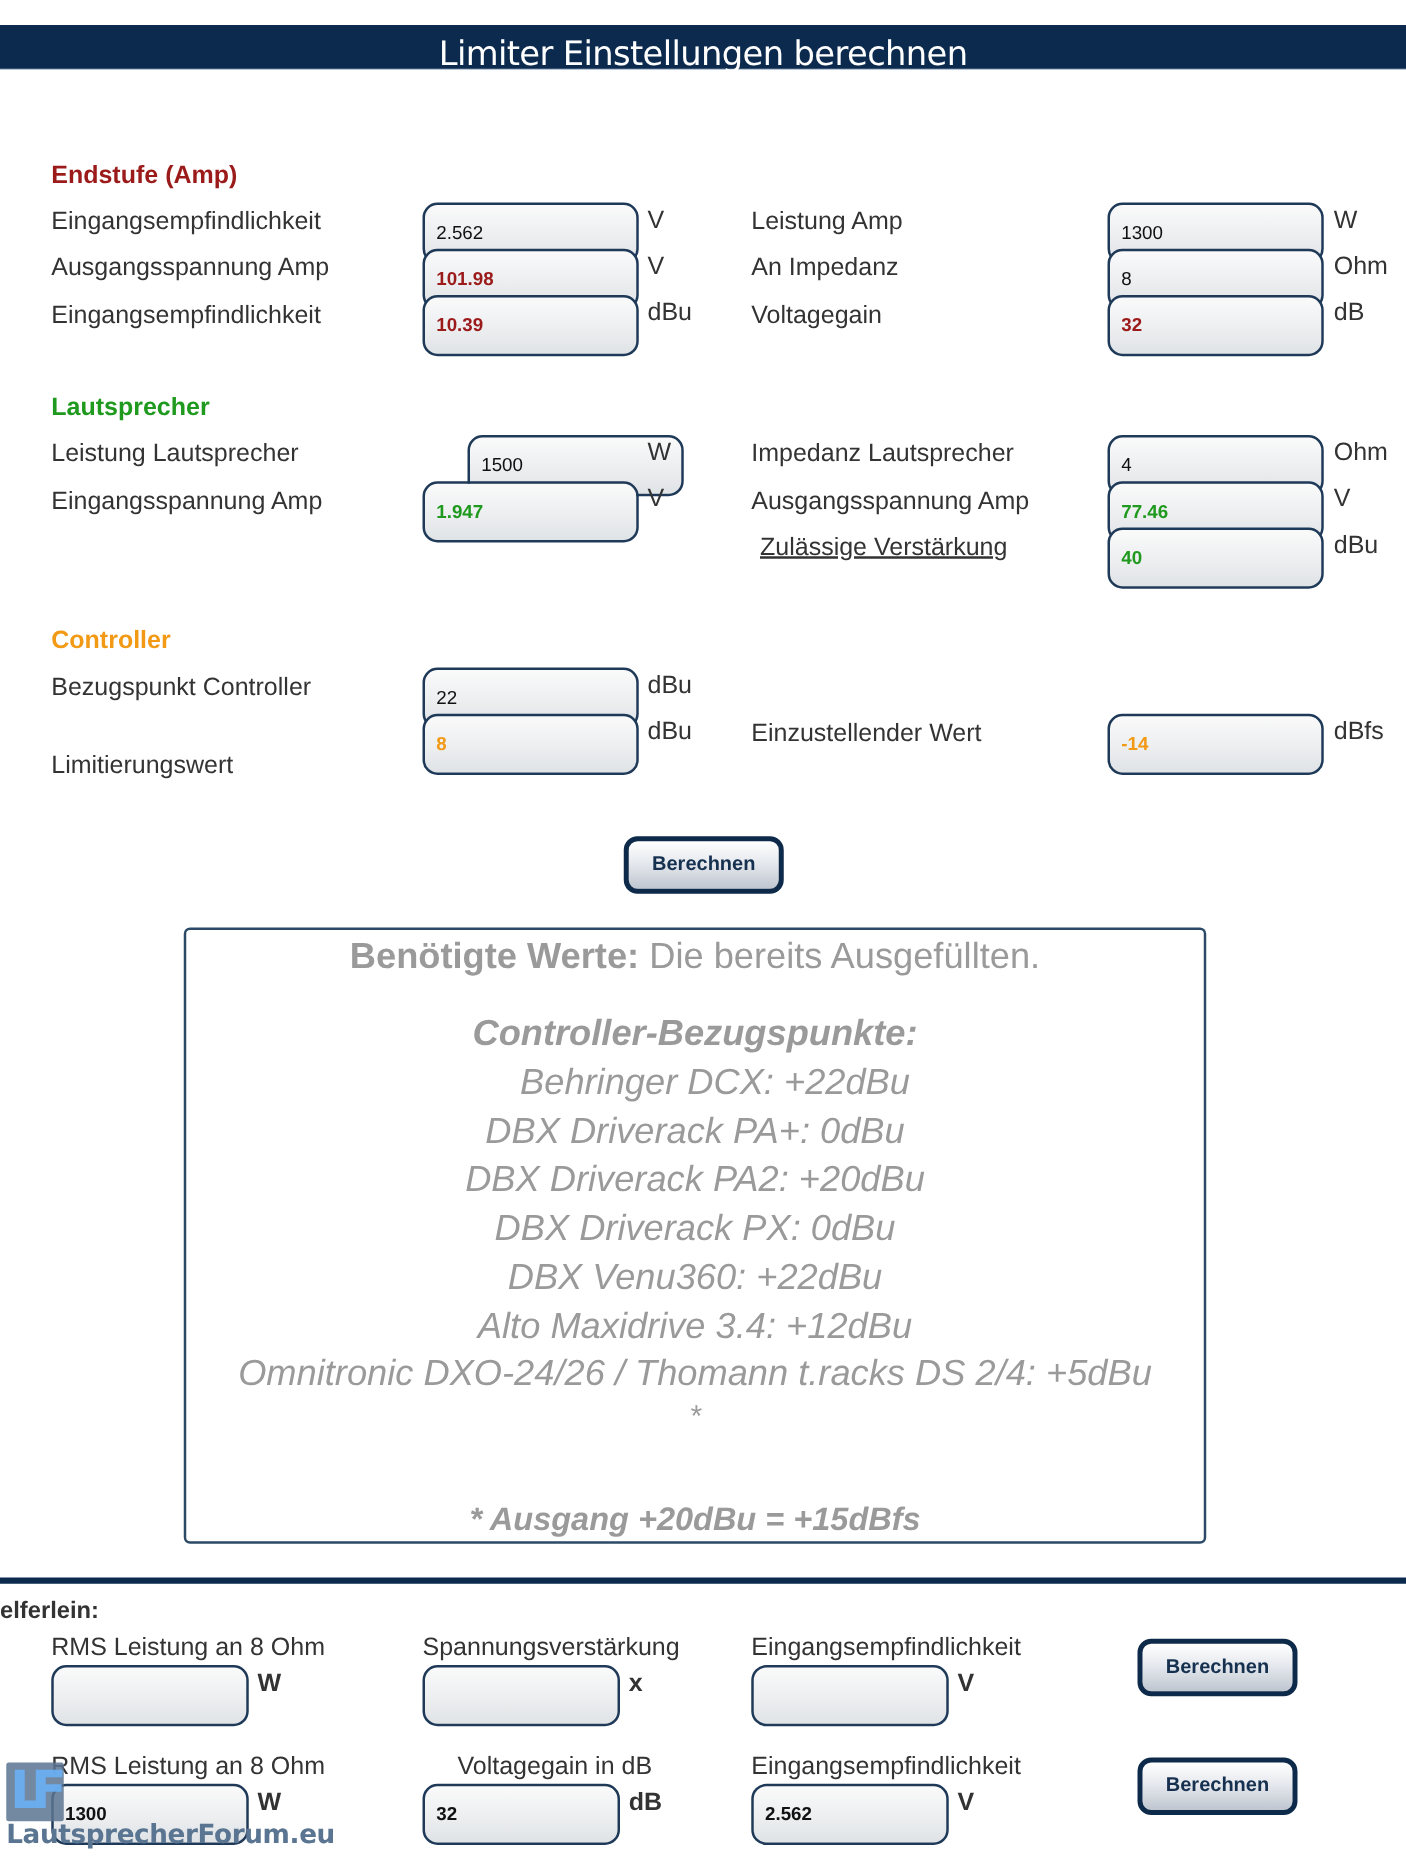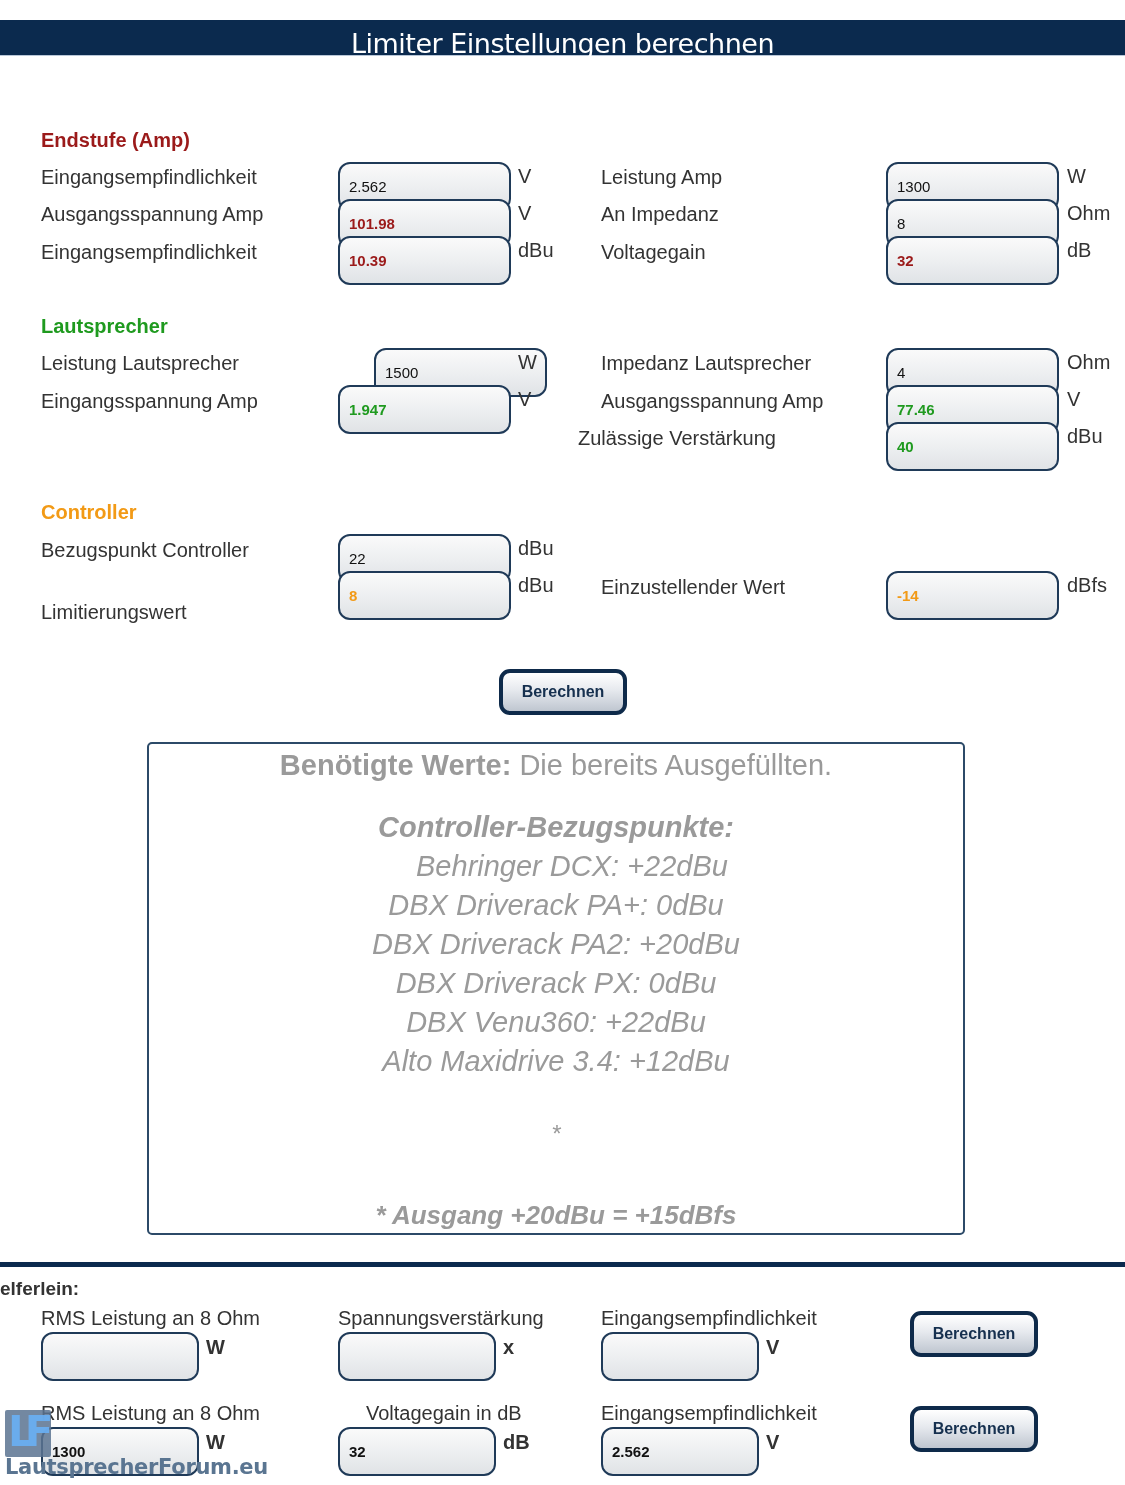--- a/index.html
+++ b/index.html
@@ -111,21 +111,21 @@
 <div class="unit" style="left:518px; top:388px;">V</div>
 
 <div class="lbl" style="left:601px; top:352px;">Impedanz Lautsprecher</div>
 <input class="field" style="left: 886px; top: 348px;" value="4">
 <div class="unit" style="left:1067px; top:351px;">Ohm</div>
 
 <div class="lbl" style="left:601px; top:390px;">Ausgangsspannung Amp</div>
 <input class="field green" style="left: 886px; top: 385px;" value="77.46">
 <div class="unit" style="left:1067px; top:388px;">V</div>
 
-<div class="lbl" style="left:578px; top:427px;">Zulässige Verstärkung</div>
+<div class="lbl" style="left:608px; top:427px;text-decoration:underline;">Zulässige Verstärkung</div>
 <input class="field green" style="left: 886px; top: 422px;" value="40">
 <div class="unit" style="left:1067px; top:425px;">dBu</div>
 
 <div class="section-title" style="left:41px; top:501px; color:#f29a16;">Controller</div>
 
 <div class="lbl" style="left:41px; top:539px;">Bezugspunkt Controller</div>
 <input class="field" style="left: 338px; top: 534px;" value="22">
 <div class="unit" style="left:518px; top:537px;">dBu</div>
 
 <div class="lbl" style="left:41px; top:601px;">Limitierungswert</div>
@@ -140,20 +140,21 @@
 
 <div class="infobox">
   <div class="line it b" style="top:67px;">Controller-Bezugspunkte:</div>
   <div class="line" style="top:5px;"><span class="b">Benötigte Werte:</span><span> Die bereits Ausgefüllten.</span></div>
   <div class="line it" style="top:106px;margin-left:16px;">Behringer DCX: +22dBu</div>
   <div class="line it" style="top:145px;">DBX Driverack PA+: 0dBu</div>
   <div class="line it" style="top:184px;">DBX Driverack PA2: +20dBu</div>
   <div class="line it" style="top:223px;">DBX Driverack PX: 0dBu</div>
   <div class="line it" style="top:262px;">DBX Venu360: +22dBu</div>
   <div class="line it" style="top:301px;">Alto Maxidrive 3.4: +12dBu</div>
+  <div class="line it" style="top:339px;">Omnitronic DXO-24/26 / Thomann t.racks DS 2/4: +5dBu</div>
   <div class="line it" style="top:376px; font-size:24px;">*</div>
   <div class="line it b" style="top:456px; font-size:26px;">* Ausgang +20dBu = +15dBfs</div>
 </div>
 
 <div class="divider"></div>
 
 <div class="section-title" style="left:0px; top:1278px; color:#333; font-size:19px;">elferlein:</div>
 
 <div class="lbl" style="left:41px; top:1307px;">RMS Leistung an 8 Ohm</div>
 <input class="field w158" style="left: 41px; top: 1332px;" value="">

